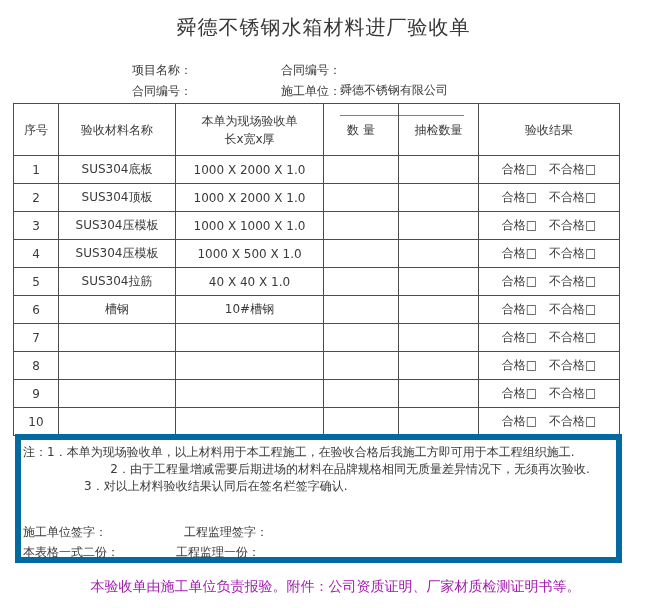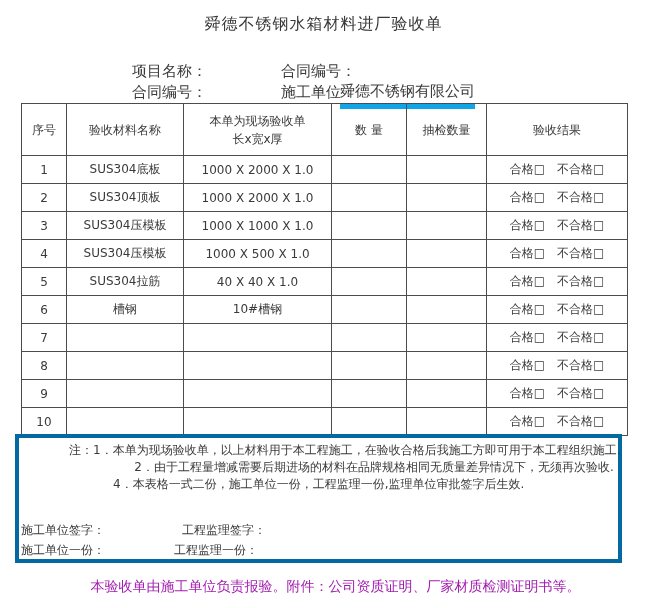--- a/index.html
+++ b/index.html
@@ -5,44 +5,44 @@
   html,body{margin:0;padding:0;}
   body{
     width:647px;height:608px;background:#ffffff;
     font-family:"DejaVu Sans",sans-serif;
     color:#3a3a3a;
     -webkit-font-smoothing:antialiased;
   }
   .page{position:relative;width:647px;height:608px;background:#fff;overflow:hidden;}
   .title{
     position:absolute;top:14px;left:0;width:100%;
-    text-align:center;font-size:16px;letter-spacing:1px;color:#383838;
-  }
-  .hf{position:absolute;font-size:15px;white-space:nowrap;color:#3a3a3a;}
+    text-align:center;font-size:20px;letter-spacing:1px;color:#383838;
+  }
+  .hf{position:absolute;font-size:12px;white-space:nowrap;color:#3a3a3a;}
   .contractor-value{
-    border-bottom:5px solid #0ea5e9;
-    display:inline-block;min-width:124px;padding-bottom:3px;
+    border-bottom:1px solid #0ea5e9;
+    display:inline-block;min-width:124px;padding-bottom:16px;
   }
   table.main{
-    position:absolute;left:21px;top:103px;
+    position:absolute;left:13px;top:103px;
     border-collapse:collapse;table-layout:fixed;width:606px;
   }
   table.main th, table.main td{
     border:1px solid #4c4c4c;
     font-size:12px;font-weight:normal;
     text-align:center;vertical-align:middle;
     padding:0;overflow:hidden;white-space:nowrap;color:#3a3a3a;
   }
   tr.head-row th{height:51px;line-height:18px;}
   tr.data-row td{height:27px;}
   td.c-result{text-align:left;padding-left:1px;margin-top:32px;}
   td.c-result .gap{margin-left:12px;}
   .bottom-box{
     position:absolute;left:15px;top:434px;width:607px;height:129px;
-    border:4px solid #0369a1;box-sizing:border-box;padding-left:48px;
+    border:6px solid #0369a1;box-sizing:border-box;
   }
   .note{font-size:12px;line-height:17px;white-space:nowrap;color:#3a3a3a;}
   .n1{padding-left:2px;padding-top:4px;}
   .n2{padding-left:63px;text-align:center;}
   .n3{padding-left:63px;}
   .n4{padding-left:46px;}
   .sig-row{position:absolute;left:0;width:100%;height:16px;font-size:12px;}
   .sig-row.r1{top:84px;}
   .sig-row.r2{top:104px;}
   .sig-row span{position:absolute;white-space:nowrap;color:#3a3a3a;}
@@ -188,26 +188,26 @@
       <td class="c-result">
         <span>合格□</span><span class="gap">不合格□</span>
       </td>
     </tr>
   </tbody>
     </table>
 
   <div class="bottom-box">
     <div class="note n1">注：1．本单为现场验收单，以上材料用于本工程施工，在验收合格后我施工方即可用于本工程组织施工.</div>
     <div class="note n2">2．由于工程量增减需要后期进场的材料在品牌规格相同无质量差异情况下，无须再次验收.</div>
-    <div class="note n4">4．本表格一式二份，施工单位一份，工程监理一份,监理单位审批签字后生效.</div>
+    <div class="note n3">3．对以上材料验收结果认同后在签名栏签字确认.</div>
     <div class="sig-row r1">
       <span class="s1">施工单位签字：</span>
       <span class="s2">工程监理签字：</span>
     </div>
     <div class="sig-row r2">
-      <span class="s1">施工单位一份：</span>
+      <span class="s1">本表格一式二份：</span>
       <span class="s2b">工程监理一份：</span>
     </div>
   </div>
 
   <div class="footer">本验收单由施工单位负责报验。附件：公司资质证明、厂家材质检测证明书等。</div>
 
 </div>
 
 </body></html>

